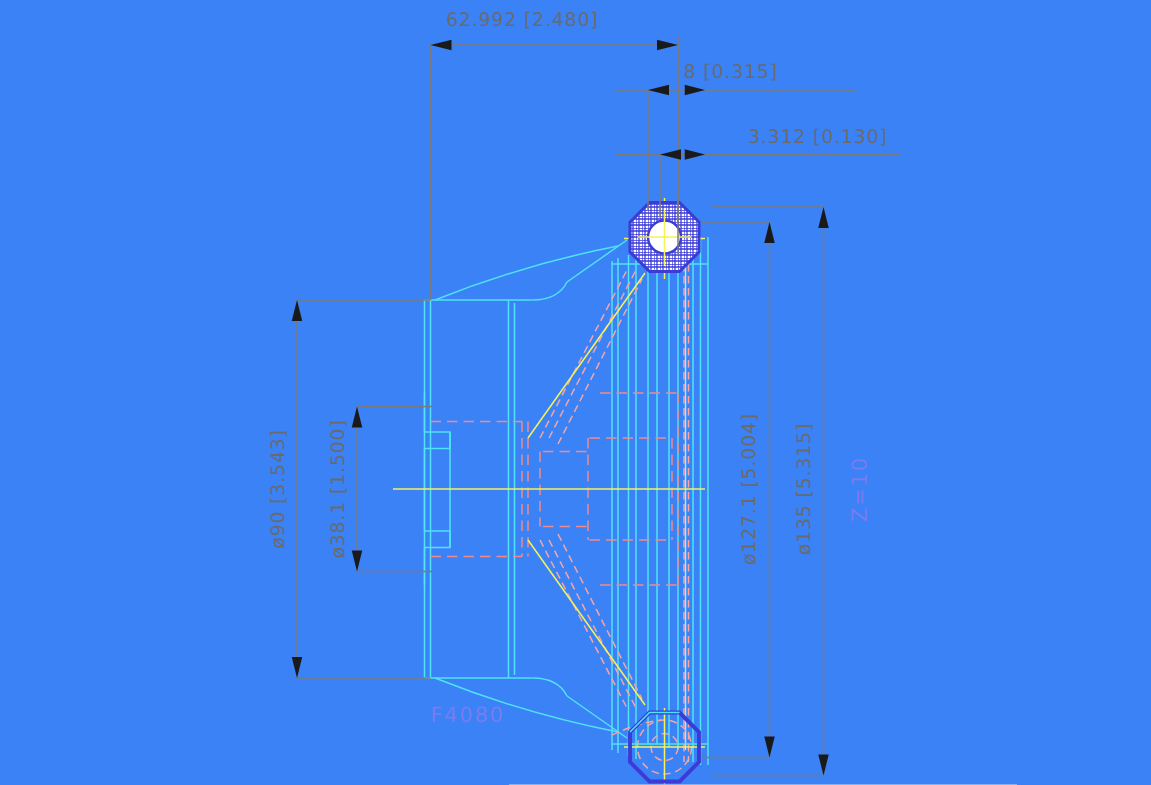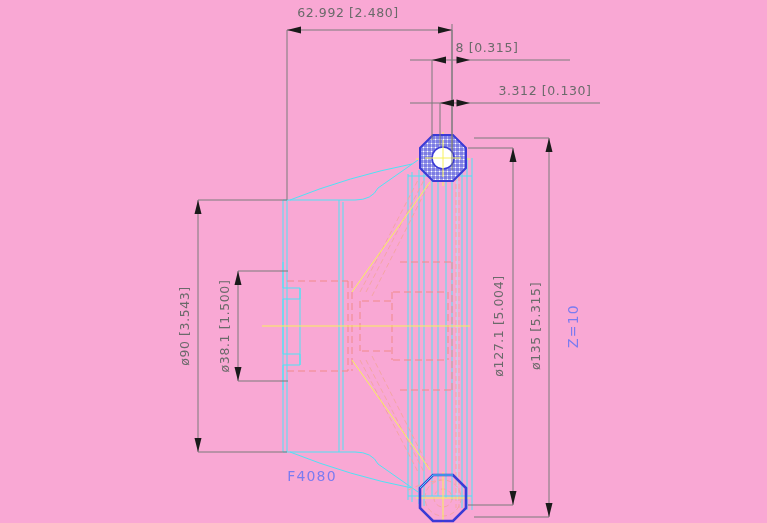--- a/index.html
+++ b/index.html
@@ -5,21 +5,21 @@
 <style>
   html,body{margin:0;padding:0;background:#ffffff;}
   body{
     width:767px;height:523px;
     font-family:"DejaVu Sans", sans-serif;
     overflow:hidden;
     position:relative;
   }
   #stage{
     position:absolute;left:0;top:0;width:767px;height:523px;
-    background:#f9a8d4;
+    background:#3b82f6;
     text-decoration:underline;
   }
   svg#drawing{position:absolute;left:0;top:0;width:767px;height:523px;display:block;}
   .dimtext{
     font-family:"DejaVu Sans", sans-serif;
     font-size:12.5px;
     fill:#6a6a6a;
     letter-spacing:0.6px;
   }
   .bluetext{

